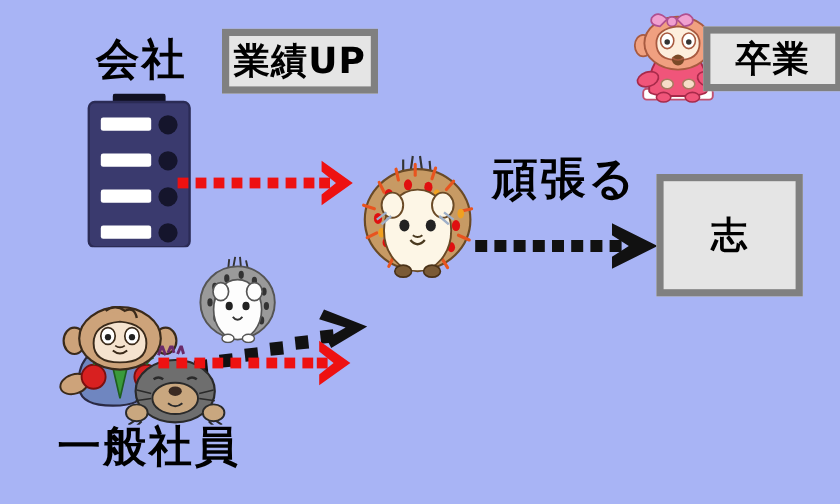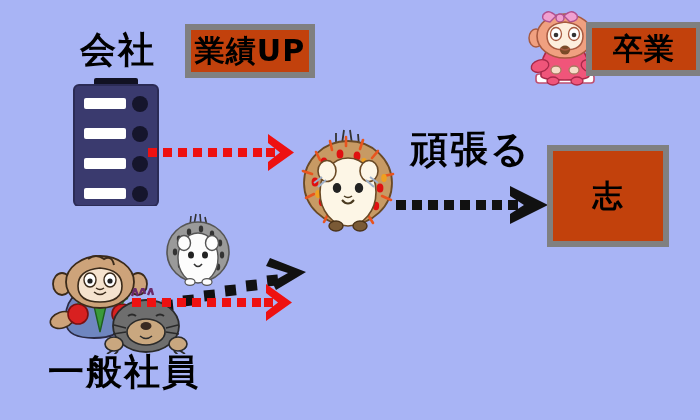--- a/index.html
+++ b/index.html
@@ -12,21 +12,21 @@
     width: 700px;
     height: 420px;
     background: #a8b4f5;
     overflow: hidden;
     font-family: "DejaVu Sans", "Liberation Sans", sans-serif;
   }
 
   
   .label-box {
     position: absolute;
-    background: #c2410c;
+    background: #e5e5e5;
     border: 6px solid #808080;
     box-sizing: border-box;
     display: flex;
     align-items: center;
     justify-content: center;
     color: #000000;
     font-weight: bold;
     letter-spacing: 1px;
   }
 

